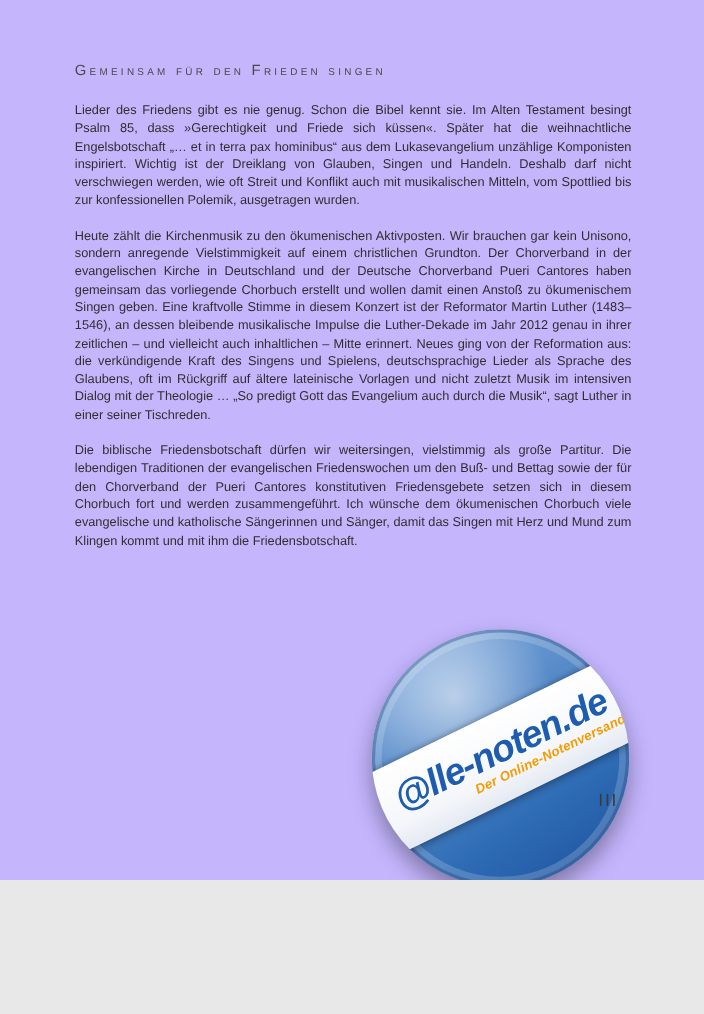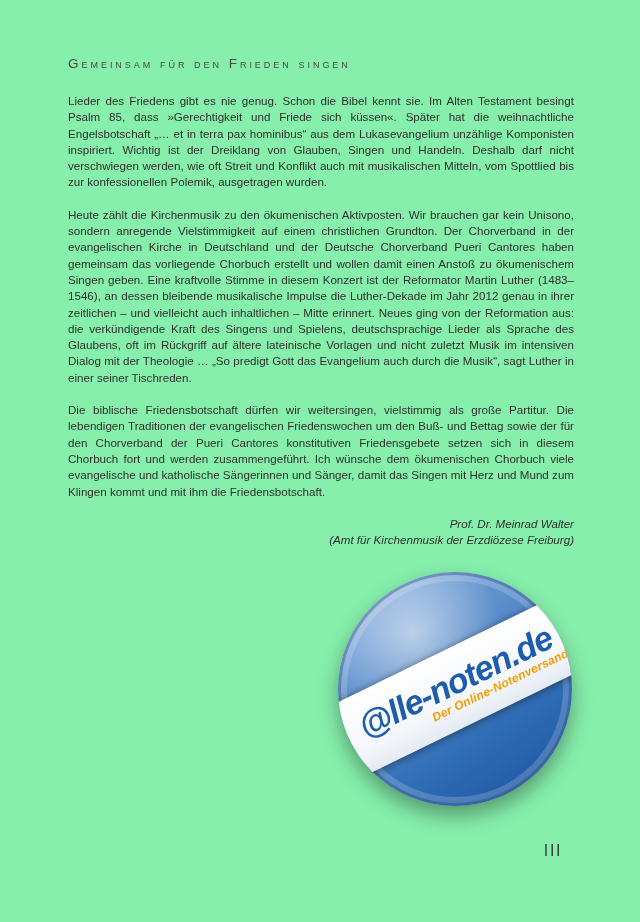--- a/index.html
+++ b/index.html
@@ -4,23 +4,23 @@
 <style>
   html, body {
     margin: 0;
     padding: 0;
     background: #e8e8e8;
     font-family: "Liberation Sans", sans-serif;
   }
   .page {
     position: relative;
     width: 640px;
-    height: 922px;
+    height: 800px;
     margin: 0 auto;
-    background: #86efac;
+    background: #c4b5fd;
     overflow: hidden;
     box-shadow: 0 0 6px rgba(0,0,0,0.2);
   }
   .content {
     position: absolute;
     left: 68px;
     right: 66px;
     top: 56px;
     color: #333331;
   }
@@ -120,24 +120,20 @@
 
 <div class="page">
 
   <div class="content">
     <h1 class="heading">Gemeinsam für den Frieden singen</h1>
 
     <p class="para">Lieder des Friedens gibt es nie genug. Schon die Bibel kennt sie. Im Alten Testament besingt Psalm 85, dass »Gerechtigkeit und Friede sich küssen«. Später hat die weihnachtliche Engelsbotschaft „… et in terra pax hominibus“ aus dem Lukasevangelium unzählige Komponisten inspiriert. Wichtig ist der Dreiklang von Glauben, Singen und Handeln. Deshalb darf nicht verschwiegen werden, wie oft Streit und Konflikt auch mit musikalischen Mitteln, vom Spottlied bis zur konfessionellen Polemik, ausgetragen wurden.</p>
     <p class="para">Heute zählt die Kirchenmusik zu den ökumenischen Aktivposten. Wir brauchen gar kein Unisono, sondern anregende Vielstimmigkeit auf einem christlichen Grundton. Der Chorverband in der evangelischen Kirche in Deutschland und der Deutsche Chorverband Pueri Cantores haben gemeinsam das vorliegende Chorbuch erstellt und wollen damit einen Anstoß zu ökumenischem Singen geben. Eine kraftvolle Stimme in diesem Konzert ist der Reformator Martin Luther (1483–1546), an dessen bleibende musikalische Impulse die Luther-Dekade im Jahr 2012 genau in ihrer zeitlichen – und vielleicht auch inhaltlichen – Mitte erinnert. Neues ging von der Reformation aus: die verkündigende Kraft des Singens und Spielens, deutschsprachige Lieder als Sprache des Glaubens, oft im Rückgriff auf ältere lateinische Vorlagen und nicht zuletzt Musik im intensiven Dialog mit der Theologie … „So predigt Gott das Evangelium auch durch die Musik“, sagt Luther in einer seiner Tischreden.</p>
     <p class="para">Die biblische Friedensbotschaft dürfen wir weitersingen, vielstimmig als große Partitur. Die lebendigen Traditionen der evangelischen Friedenswochen um den Buß- und Bettag sowie der für den Chorverband der Pueri Cantores konstitutiven Friedensgebete setzen sich in diesem Chorbuch fort und werden zusammengeführt. Ich wünsche dem ökumenischen Chorbuch viele evangelische und katholische Sängerinnen und Sänger, damit das Singen mit Herz und Mund zum Klingen kommt und mit ihm die Friedensbotschaft.</p>
 
-    <div class="signature">
-      <div>Prof. Dr. Meinrad Walter</div>
-      <div>(Amt für Kirchenmusik der Erzdiözese Freiburg)</div>
-    </div>
   </div>
 
   <div class="stamp">
     <div class="stamp-circle">
       <div class="stamp-band">
         <div class="stamp-title">@lle-noten.de</div>
         <div class="stamp-subtitle">Der Online-Notenversand</div>
       </div>
     </div>
   </div>

